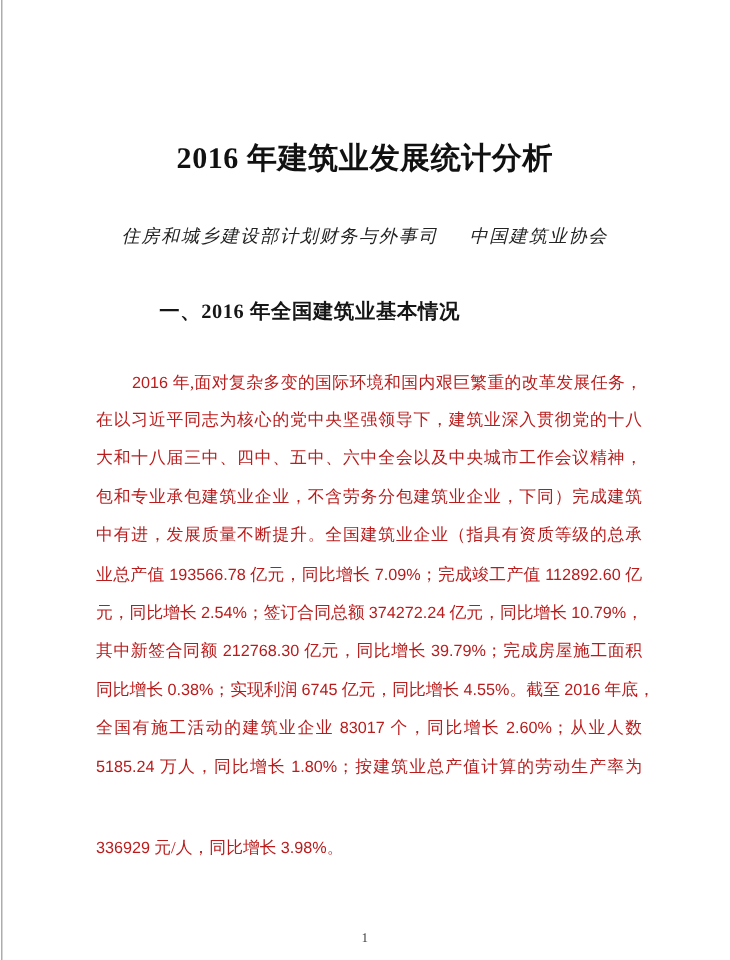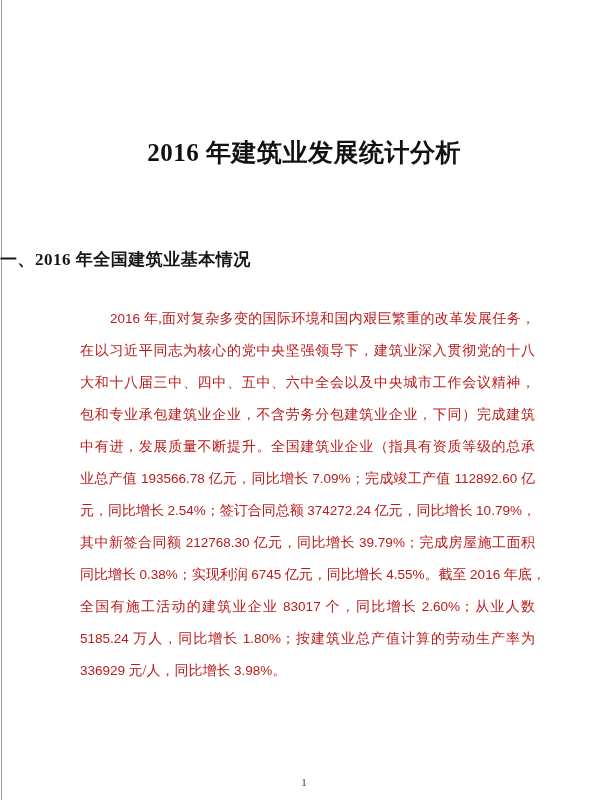--- a/index.html
+++ b/index.html
@@ -19,21 +19,21 @@
   .edge-line {
     position: absolute;
     left: 1px;
     top: 0;
     bottom: 0;
     width: 1px;
     background: #9a9a9a;
   }
   .doc-title {
     position: absolute;
-    top: 136px;
+    top: 115px;
     left: 0;
     width: 608px;
     text-align: center;
     font-size: 25px;
     font-weight: bold;
     color: #111111;
     letter-spacing: 0.5px;
   }
   .byline {
     position: absolute;
@@ -48,20 +48,21 @@
   }
   .byline .gap {
     display: inline-block;
     width: 26px;
   }
   .section-heading {
     position: absolute;
     top: 248px;
     left: 0;
     width: 516px;
+    text-align: center;
     font-size: 17px;
     font-weight: bold;
     color: #161616;
     letter-spacing: 0.5px;
   }
   .paragraph {
     position: absolute;
     top: 303px;
     left: 80px;
     width: 455px;
@@ -75,20 +76,21 @@
     text-align-last: justify;
     text-justify: inter-character;
     white-space: nowrap;
   }
   .body-line.indent {
     text-indent: 30px;
   }
   .body-line.last {
     text-align: right;
     text-align-last: left;
+    margin-top: 36px;
   }
   .num {
     font-family: "Liberation Sans", "DejaVu Sans", sans-serif;
     font-size: 13.5px;
   }
   .page-number {
     position: absolute;
     top: 776px;
     left: 0;
     width: 608px;
@@ -98,20 +100,23 @@
   }
 </style>
 </head>
 <body>
 
 <div class="page">
   <div class="edge-line"></div>
 
   <div class="doc-title">2016 年建筑业发展统计分析</div>
 
+  <div class="byline">
+    <span>住房和城乡建设部计划财务与外事司</span><span class="gap"></span><span>中国建筑业协会</span>
+  </div>
 
   <div class="section-heading">一、2016 年全国建筑业基本情况</div>
 
   <div class="paragraph">
     <div class="body-line indent"><span class="num">2016</span> 年,面对复杂多变的国际环境和国内艰巨繁重的改革发展任务，</div>
     <div class="body-line">在以习近平同志为核心的党中央坚强领导下，建筑业深入贯彻党的十八</div>
     <div class="body-line">大和十八届三中、四中、五中、六中全会以及中央城市工作会议精神，</div>
     <div class="body-line">包和专业承包建筑业企业，不含劳务分包建筑业企业，下同）完成建筑</div>
     <div class="body-line">中有进，发展质量不断提升。全国建筑业企业（指具有资质等级的总承</div>
     <div class="body-line">业总产值 <span class="num">193566.78</span> 亿元，同比增长 <span class="num">7.09%</span>；完成竣工产值 <span class="num">112892.60</span> 亿</div>

